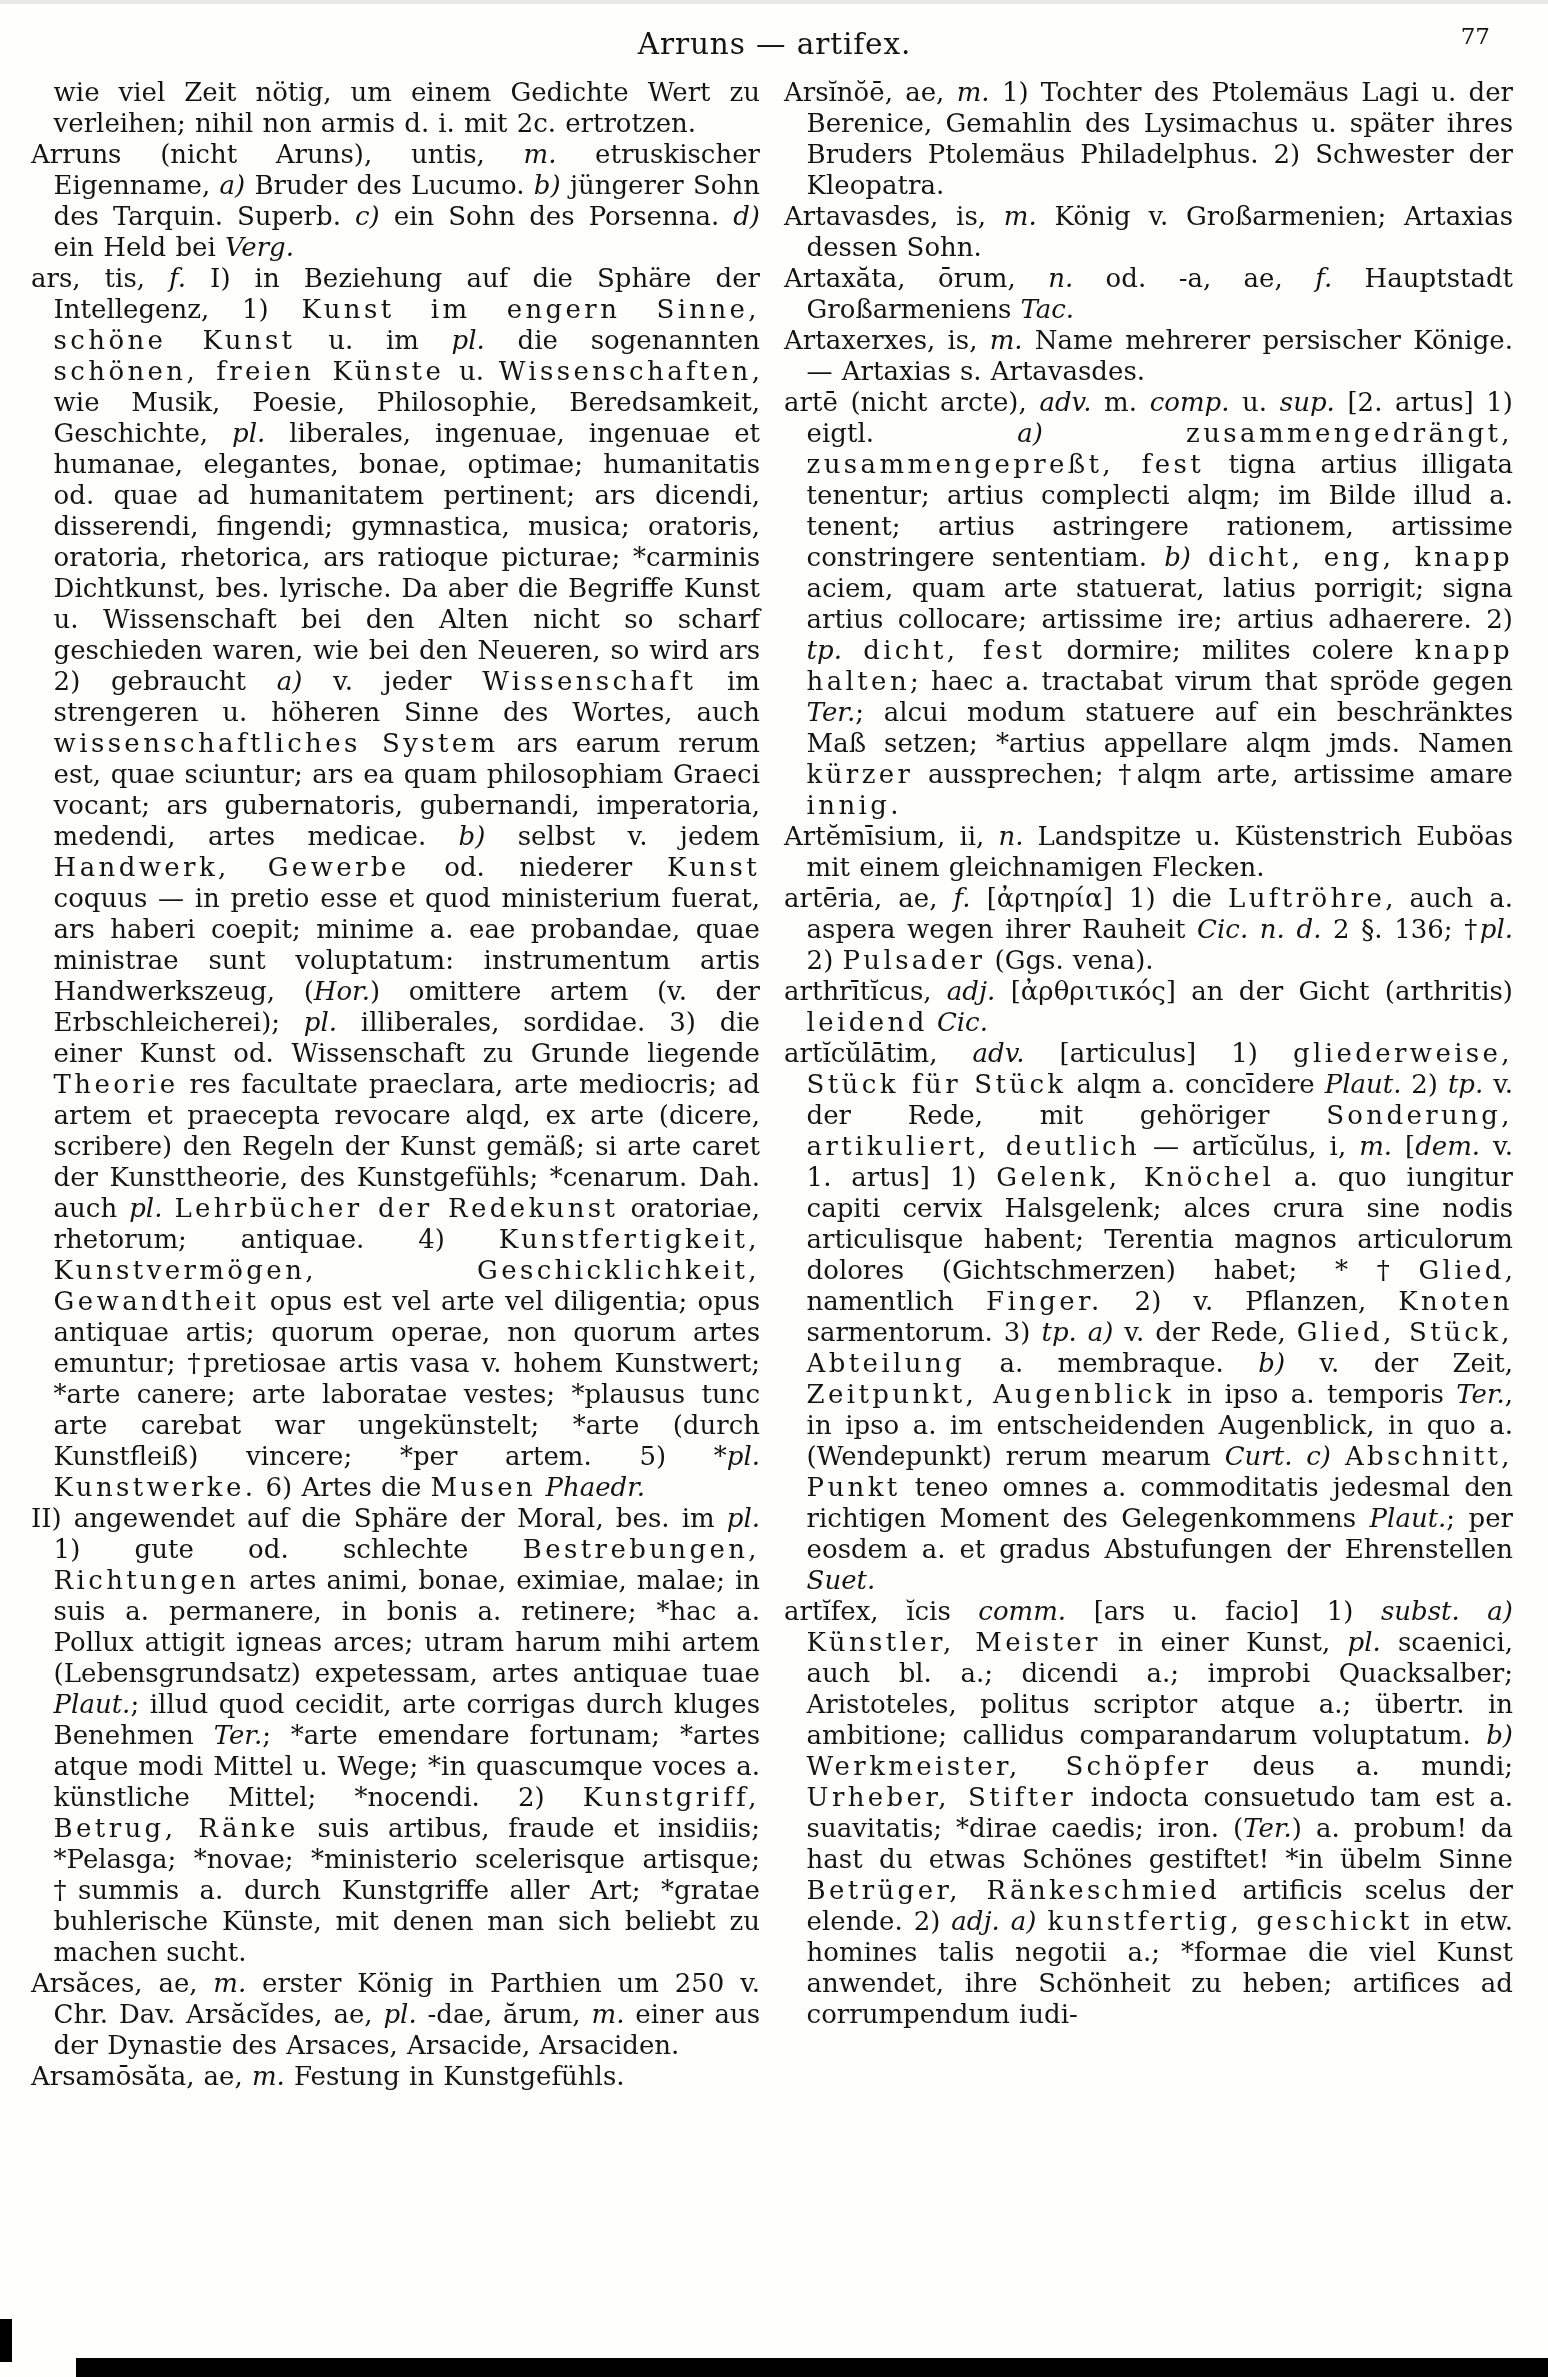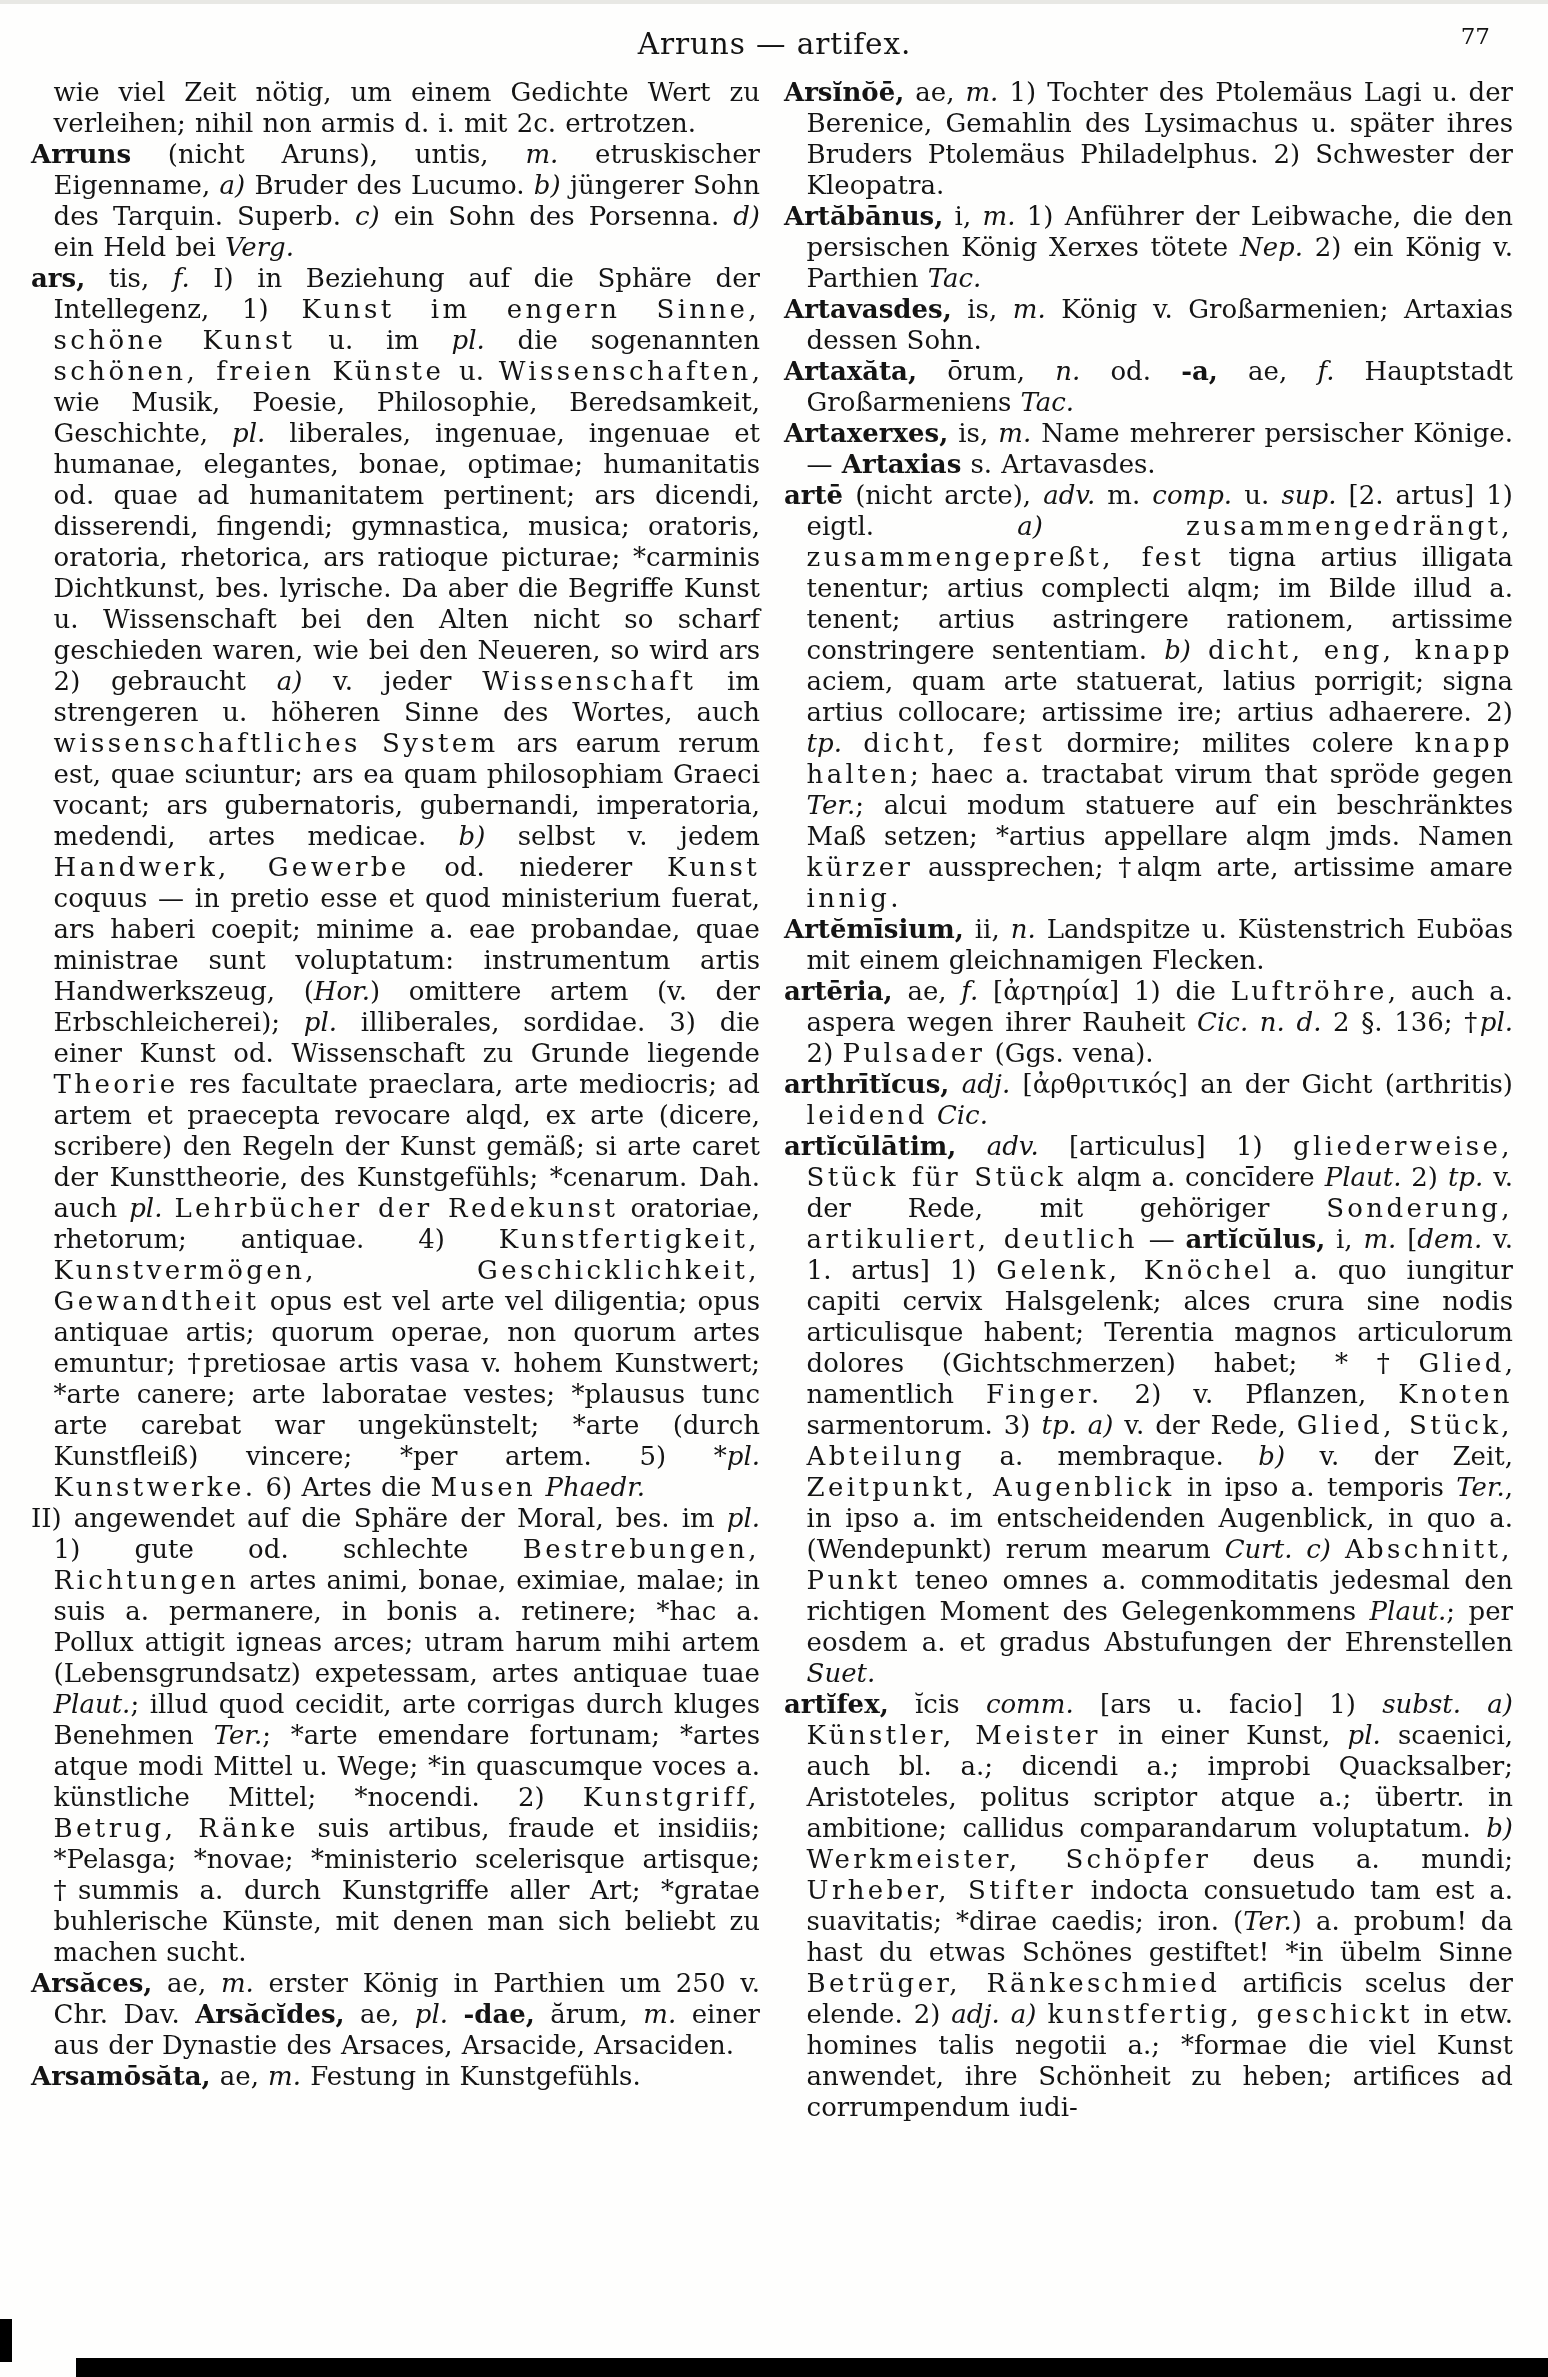--- a/index.html
+++ b/index.html
@@ -28,21 +28,21 @@
   p.entry {
     margin:0;
     font-size:26px;
     line-height:31px;
     text-align:justify;
     text-indent:-22.6px;
     padding-left:22.6px;
     word-spacing:0.9px;
   }
   p.entry.cont { text-indent:0; }
-  .b { font-weight:bold; }
+  .b { font-weight:normal; }
   .i { font-style:italic; }
   .g { letter-spacing:0.13em; }
   .scan-bar-bottom {
     position:absolute; left:76px; right:0; bottom:0; height:22.6px;
     background:#000;
   }
   .scan-mark-left {
     position:absolute; left:0; top:2315px; width:12px; height:43px;
     background:#000;
   }
@@ -57,21 +57,20 @@
     <div class="column" id="col-left">
         <p class="entry cont"><span>wie viel Zeit nötig, um einem Gedichte Wert zu verleihen; nihil non armis d. i. mit 2c. ertrotzen.</span></p>
         <p class="entry"><span class="b">Arruns</span><span> (nicht Aruns), untis, </span><span class="i">m.</span><span> etruskischer Eigenname, </span><span class="i">a)</span><span> Bruder des Lucumo. </span><span class="i">b)</span><span> jüngerer Sohn des Tarquin. Superb. </span><span class="i">c)</span><span> ein Sohn des Porsenna. </span><span class="i">d)</span><span> ein Held bei </span><span class="i">Verg.</span></p>
         <p class="entry"><span class="b">ars,</span><span> tis, </span><span class="i">f.</span><span> I) in Beziehung auf die Sphäre der Intellegenz, 1) </span><span class="g">Kunst im engern Sinne, schöne Kunst</span><span> u. im </span><span class="i">pl.</span><span> die sogenannten </span><span class="g">schönen, freien Künste</span><span> u. </span><span class="g">Wissenschaften</span><span>, wie Musik, Poesie, Philosophie, Beredsamkeit, Geschichte, </span><span class="i">pl.</span><span> liberales, ingenuae, ingenuae et humanae, elegantes, bonae, optimae; humanitatis od. quae ad humanitatem pertinent; ars dicendi, disserendi, fingendi; gymnastica, musica; oratoris, oratoria, rhetorica, ars ratioque picturae; *carminis Dichtkunst, bes. lyrische. Da aber die Begriffe Kunst u. Wissenschaft bei den Alten nicht so scharf geschieden waren, wie bei den Neueren, so wird ars 2) gebraucht </span><span class="i">a)</span><span> v. jeder </span><span class="g">Wissenschaft</span><span> im strengeren u. höheren Sinne des Wortes, auch </span><span class="g">wissenschaftliches System</span><span> ars earum rerum est, quae sciuntur; ars ea quam philosophiam Graeci vocant; ars gubernatoris, gubernandi, imperatoria, medendi, artes medicae. </span><span class="i">b)</span><span> selbst v. jedem </span><span class="g">Handwerk, Gewerbe</span><span> od. niederer </span><span class="g">Kunst</span><span> coquus — in pretio esse et quod ministerium fuerat, ars haberi coepit; minime a. eae probandae, quae ministrae sunt voluptatum: instrumentum artis Handwerkszeug, (</span><span class="i">Hor.</span><span>) omittere artem (v. der Erbschleicherei); </span><span class="i">pl.</span><span> illiberales, sordidae. 3) die einer Kunst od. Wissenschaft zu Grunde liegende </span><span class="g">Theorie</span><span> res facultate praeclara, arte mediocris; ad artem et praecepta revocare alqd, ex arte (dicere, scribere) den Regeln der Kunst gemäß; si arte caret der Kunsttheorie, des Kunstgefühls; *cenarum. Dah. auch </span><span class="i">pl.</span><span> </span><span class="g">Lehrbücher der Redekunst</span><span> oratoriae, rhetorum; antiquae. 4) </span><span class="g">Kunstfertigkeit, Kunstvermögen, Geschicklichkeit, Gewandtheit</span><span> opus est vel arte vel diligentia; opus antiquae artis; quorum operae, non quorum artes emuntur; †pretiosae artis vasa v. hohem Kunstwert; *arte canere; arte laboratae vestes; *plausus tunc arte carebat war ungekünstelt; *arte (durch Kunstfleiß) vincere; *per artem. 5) *</span><span class="i">pl.</span><span> </span><span class="g">Kunstwerke.</span><span> 6) Artes die </span><span class="g">Musen</span><span> </span><span class="i">Phaedr.</span></p>
         <p class="entry"><span>II) angewendet auf die Sphäre der Moral, bes. im </span><span class="i">pl.</span><span> 1) gute od. schlechte </span><span class="g">Bestrebungen, Richtungen</span><span> artes animi, bonae, eximiae, malae; in suis a. permanere, in bonis a. retinere; *hac a. Pollux attigit igneas arces; utram harum mihi artem (Lebensgrundsatz) expetessam, artes antiquae tuae </span><span class="i">Plaut.</span><span>; illud quod cecidit, arte corrigas durch kluges Benehmen </span><span class="i">Ter.</span><span>; *arte emendare fortunam; *artes atque modi Mittel u. Wege; *in quascumque voces a. künstliche Mittel; *nocendi. 2) </span><span class="g">Kunstgriff, Betrug, Ränke</span><span> suis artibus, fraude et insidiis; *Pelasga; *novae; *ministerio scelerisque artisque; †summis a. durch Kunstgriffe aller Art; *gratae buhlerische Künste, mit denen man sich beliebt zu machen sucht.</span></p>
         <p class="entry"><span class="b">Arsăces,</span><span> ae, </span><span class="i">m.</span><span> erster König in Parthien um 250 v. Chr. Dav. </span><span class="b">Arsăcĭdes,</span><span> ae, </span><span class="i">pl.</span><span> </span><span class="b">-dae,</span><span> ărum, </span><span class="i">m.</span><span> einer aus der Dynastie des Arsaces, Arsacide, Arsaciden.</span></p>
         <p class="entry"><span class="b">Arsamōsăta,</span><span> ae, </span><span class="i">m.</span><span> Festung in Kunstgefühls.</span></p>
       </div>
     <div class="column" id="col-right">
         <p class="entry"><span class="b">Arsĭnŏē,</span><span> ae, </span><span class="i">m.</span><span> 1) Tochter des Ptolemäus Lagi u. der Berenice, Gemahlin des Lysimachus u. später ihres Bruders Ptolemäus Philadelphus. 2) Schwester der Kleopatra.</span></p>
-        <p class="entry"><span class="b">Artăbānus,</span><span> i, </span><span class="i">m.</span><span> 1) Anführer der Leibwache, die den persischen König Xerxes tötete </span><span class="i">Nep.</span><span> 2) ein König v. Parthien </span><span class="i">Tac.</span></p>
         <p class="entry"><span class="b">Artavasdes,</span><span> is, </span><span class="i">m.</span><span> König v. Großarmenien; Artaxias dessen Sohn.</span></p>
         <p class="entry"><span class="b">Artaxăta,</span><span> ōrum, </span><span class="i">n.</span><span> od. </span><span class="b">-a,</span><span> ae, </span><span class="i">f.</span><span> Hauptstadt Großarmeniens </span><span class="i">Tac.</span></p>
         <p class="entry"><span class="b">Artaxerxes,</span><span> is, </span><span class="i">m.</span><span> Name mehrerer persischer Könige. — </span><span class="b">Artaxias</span><span> s. Artavasdes.</span></p>
         <p class="entry"><span class="b">artē</span><span> (nicht arcte), </span><span class="i">adv.</span><span> m. </span><span class="i">comp.</span><span> u. </span><span class="i">sup.</span><span> [2. artus] 1) eigtl. </span><span class="i">a)</span><span> </span><span class="g">zusammengedrängt, zusammengepreßt, fest</span><span> tigna artius illigata tenentur; artius complecti alqm; im Bilde illud a. tenent; artius astringere rationem, artissime constringere sententiam. </span><span class="i">b)</span><span> </span><span class="g">dicht, eng, knapp</span><span> aciem, quam arte statuerat, latius porrigit; signa artius collocare; artissime ire; artius adhaerere. 2) </span><span class="i">tp.</span><span> </span><span class="g">dicht, fest</span><span> dormire; milites colere </span><span class="g">knapp halten</span><span>; haec a. tractabat virum that spröde gegen </span><span class="i">Ter.</span><span>; alcui modum statuere auf ein beschränktes Maß setzen; *artius appellare alqm jmds. Namen </span><span class="g">kürzer</span><span> aussprechen; †alqm arte, artissime amare </span><span class="g">innig.</span></p>
         <p class="entry"><span class="b">Artĕmīsium,</span><span> ii, </span><span class="i">n.</span><span> Landspitze u. Küstenstrich Euböas mit einem gleichnamigen Flecken.</span></p>
         <p class="entry"><span class="b">artēria,</span><span> ae, </span><span class="i">f.</span><span> [ἀρτηρία] 1) die </span><span class="g">Luftröhre</span><span>, auch a. aspera wegen ihrer Rauheit </span><span class="i">Cic. n. d.</span><span> 2 §. 136; †</span><span class="i">pl.</span><span> 2) </span><span class="g">Pulsader</span><span> (Ggs. vena).</span></p>
         <p class="entry"><span class="b">arthrītĭcus,</span><span> </span><span class="i">adj.</span><span> [ἀρθριτικός] an der Gicht (arthritis) </span><span class="g">leidend</span><span> </span><span class="i">Cic.</span></p>
         <p class="entry"><span class="b">artĭcŭlātim,</span><span> </span><span class="i">adv.</span><span> [articulus] 1) </span><span class="g">gliederweise, Stück für Stück</span><span> alqm a. concīdere </span><span class="i">Plaut.</span><span> 2) </span><span class="i">tp.</span><span> v. der Rede, mit gehöriger </span><span class="g">Sonderung, artikuliert, deutlich</span><span> — </span><span class="b">artĭcŭlus,</span><span> i, </span><span class="i">m.</span><span> [</span><span class="i">dem.</span><span> v. 1. artus] 1) </span><span class="g">Gelenk, Knöchel</span><span> a. quo iungitur capiti cervix Halsgelenk; alces crura sine nodis articulisque habent; Terentia magnos articulorum dolores (Gichtschmerzen) habet; *†</span><span class="g">Glied</span><span>, namentlich </span><span class="g">Finger.</span><span> 2) v. Pflanzen, </span><span class="g">Knoten</span><span> sarmentorum. 3) </span><span class="i">tp.</span><span> </span><span class="i">a)</span><span> v. der Rede, </span><span class="g">Glied, Stück, Abteilung</span><span> a. membraque. </span><span class="i">b)</span><span> v. der Zeit, </span><span class="g">Zeitpunkt, Augenblick</span><span> in ipso a. temporis </span><span class="i">Ter.</span><span>, in ipso a. im entscheidenden Augenblick, in quo a. (Wendepunkt) rerum mearum </span><span class="i">Curt.</span><span> </span><span class="i">c)</span><span> </span><span class="g">Abschnitt, Punkt</span><span> teneo omnes a. commoditatis jedesmal den richtigen Moment des Gelegenkommens </span><span class="i">Plaut.</span><span>; per eosdem a. et gradus Abstufungen der Ehrenstellen </span><span class="i">Suet.</span></p>
         <p class="entry"><span class="b">artĭfex,</span><span> ĭcis </span><span class="i">comm.</span><span> [ars u. facio] 1) </span><span class="i">subst.</span><span> </span><span class="i">a)</span><span> </span><span class="g">Künstler, Meister</span><span> in einer Kunst, </span><span class="i">pl.</span><span> scaenici, auch bl. a.; dicendi a.; improbi Quacksalber; Aristoteles, politus scriptor atque a.; übertr. in ambitione; callidus comparandarum voluptatum. </span><span class="i">b)</span><span> </span><span class="g">Werkmeister, Schöpfer</span><span> deus a. mundi; </span><span class="g">Urheber, Stifter</span><span> indocta consuetudo tam est a. suavitatis; *dirae caedis; iron. (</span><span class="i">Ter.</span><span>) a. probum! da hast du etwas Schönes gestiftet! *in übelm Sinne </span><span class="g">Betrüger, Ränkeschmied</span><span> artificis scelus der elende. 2) </span><span class="i">adj.</span><span> </span><span class="i">a)</span><span> </span><span class="g">kunstfertig, geschickt</span><span> in etw. homines talis negotii a.; *formae die viel Kunst anwendet, ihre Schönheit zu heben; artifices ad corrumpendum iudi-</span></p>
       </div>

